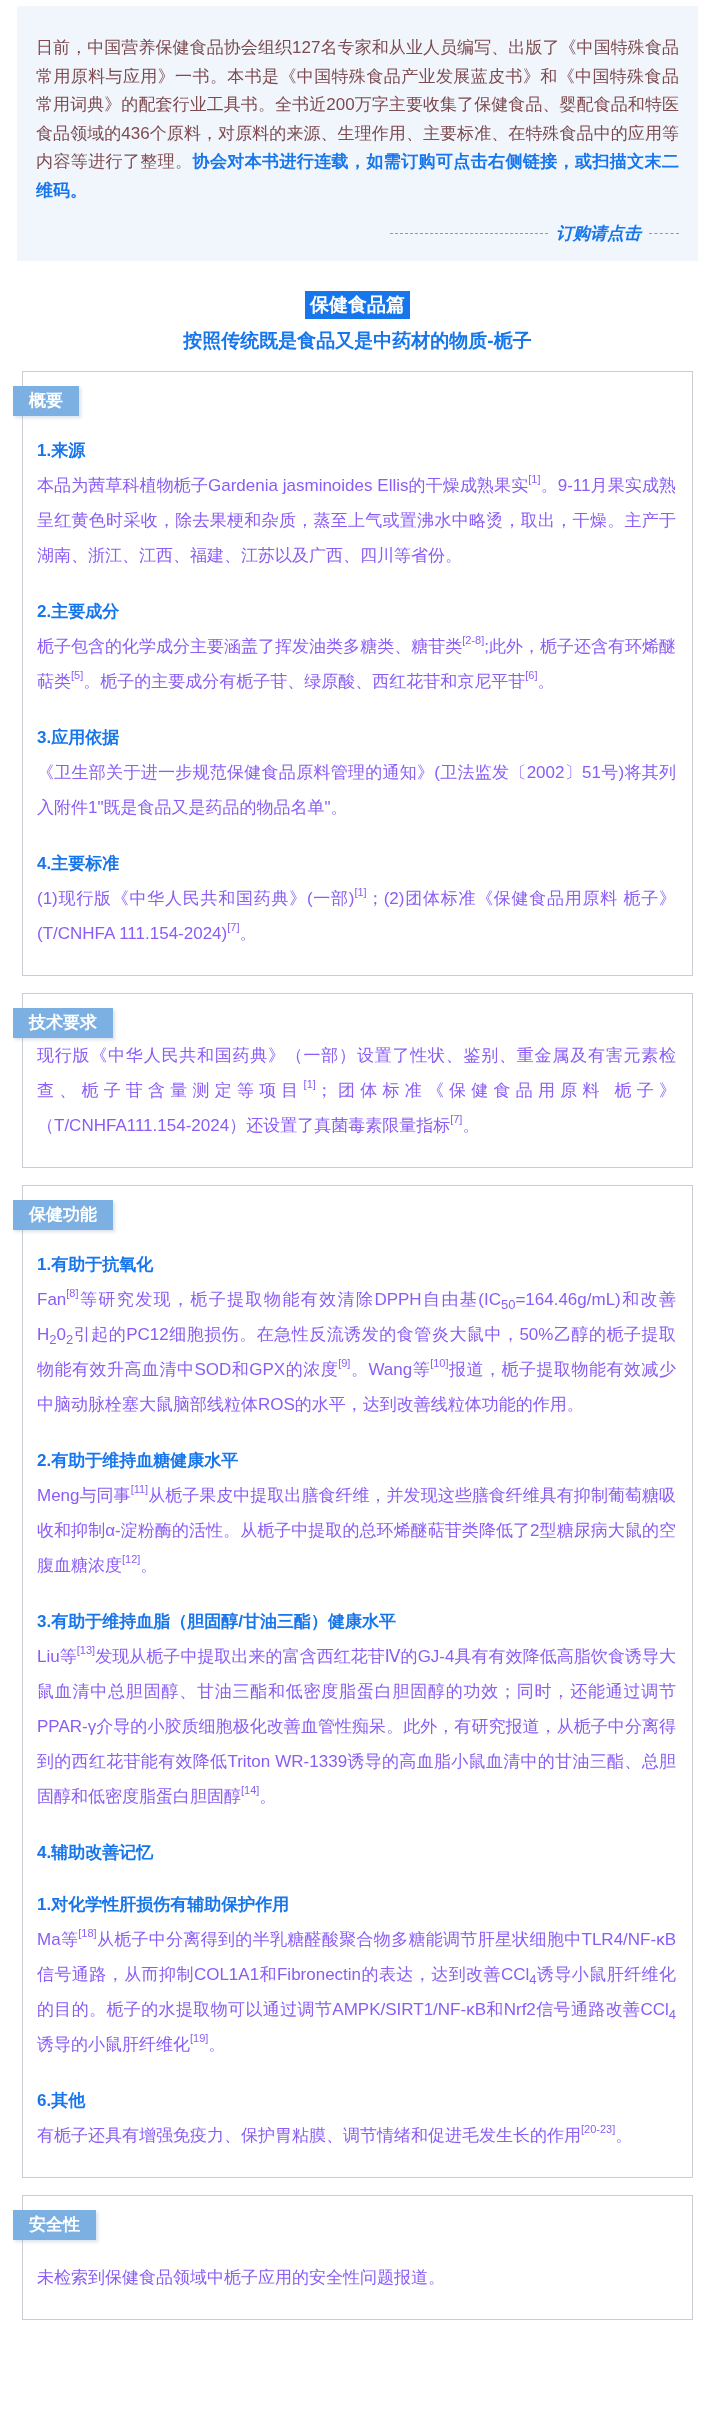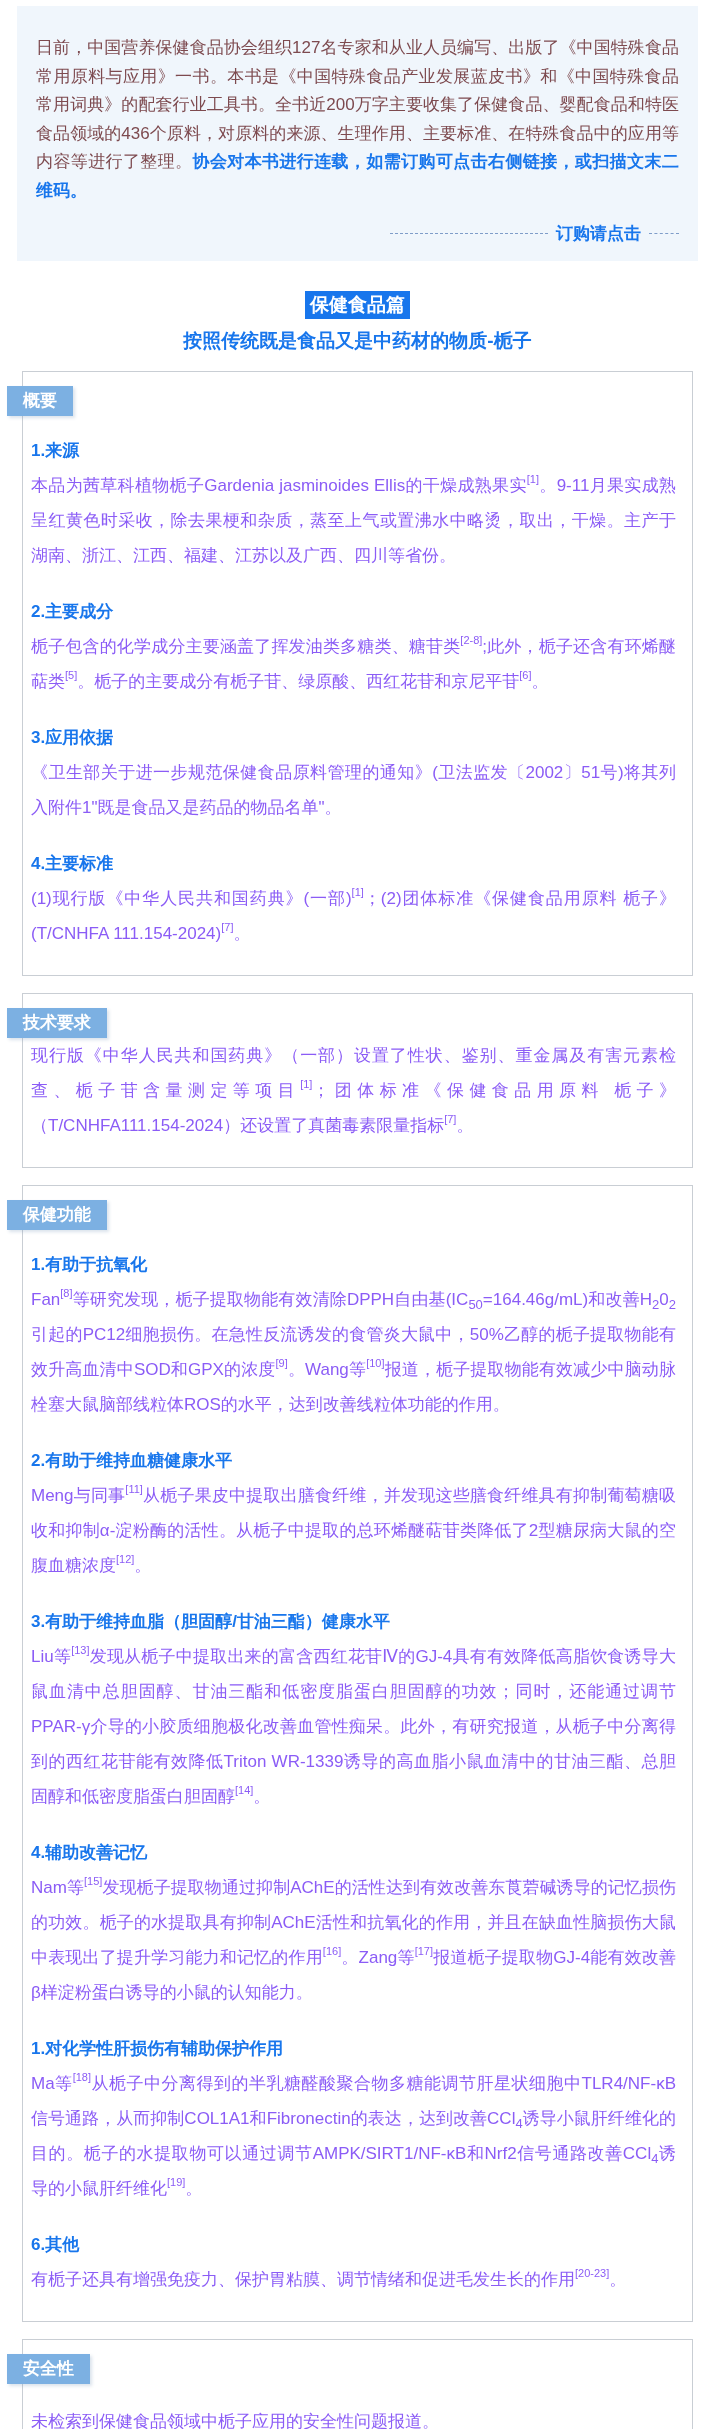--- a/index.html
+++ b/index.html
@@ -34,20 +34,21 @@
     justify-content:flex-end;
     margin-top:16px;
     height:24px;
   }
   .dash-line { border-top:1px dashed #7f9dc9; height:0; }
   .dash-long { width:158px; }
   .dash-short { width:30px; }
   .order-label {
     color:#1876ec;
     font-weight:bold;
+    font-style:italic;
     font-size:17px;
     margin:0 8px;
     white-space:nowrap;
     cursor:pointer;
   }
 
   
   .title-wrap { text-align:center; margin-top:30px; }
   .series-badge {
     display:inline-block;
@@ -64,21 +65,21 @@
     font-size:19px;
     margin-top:9px;
   }
 
   
   .section {
     margin:17px 22px 0 22px;
     border:1px solid #c9ced4;
     background:#ffffff;
     box-sizing:border-box;
-    padding:14px 16px 24px 8px;
+    padding:14px 16px 24px 14px;
   }
   .section-badge {
     display:inline-block;
     background:#7cb0e2;
     color:#ffffff;
     font-weight:bold;
     font-size:17px;
     line-height:20px;
     padding:5px 16px;
     margin-left:-24px;
@@ -151,21 +152,20 @@
 
   <div class="section">
     <span class="section-badge">保健功能</span>
     <div class="sub-heading first">1.有助于抗氧化</div>
     <div class="sub-text">Fan<sup>[8]</sup>等研究发现，栀子提取物能有效清除DPPH自由基(IC<sub>50</sub>=164.46g/mL)和改善H<sub>2</sub>0<sub>2</sub>引起的PC12细胞损伤。在急性反流诱发的食管炎大鼠中，50%乙醇的栀子提取物能有效升高血清中SOD和GPX的浓度<sup>[9]</sup>。Wang等<sup>[10]</sup>报道，栀子提取物能有效减少中脑动脉栓塞大鼠脑部线粒体ROS的水平，达到改善线粒体功能的作用。</div>
     <div class="sub-heading">2.有助于维持血糖健康水平</div>
     <div class="sub-text">Meng与同事<sup>[11]</sup>从栀子果皮中提取出膳食纤维，并发现这些膳食纤维具有抑制葡萄糖吸收和抑制α-淀粉酶的活性。从栀子中提取的总环烯醚萜苷类降低了2型糖尿病大鼠的空腹血糖浓度<sup>[12]</sup>。</div>
     <div class="sub-heading">3.有助于维持血脂（胆固醇/甘油三酯）健康水平</div>
     <div class="sub-text">Liu等<sup>[13]</sup>发现从栀子中提取出来的富含西红花苷Ⅳ的GJ-4具有有效降低高脂饮食诱导大鼠血清中总胆固醇、甘油三酯和低密度脂蛋白胆固醇的功效；同时，还能通过调节PPAR-γ介导的小胶质细胞极化改善血管性痴呆。此外，有研究报道，从栀子中分离得到的西红花苷能有效降低Triton WR-1339诱导的高血脂小鼠血清中的甘油三酯、总胆固醇和低密度脂蛋白胆固醇<sup>[14]</sup>。</div>
     <div class="sub-heading">4.辅助改善记忆</div>
-    <div class="sub-text">Nam等<sup>[15]</sup>发现栀子提取物通过抑制AChE的活性达到有效改善东莨菪碱诱导的记忆损伤的功效。栀子的水提取具有抑制AChE活性和抗氧化的作用，并且在缺血性脑损伤大鼠中表现出了提升学习能力和记忆的作用<sup>[16]</sup>。Zang等<sup>[17]</sup>报道栀子提取物GJ-4能有效改善β样淀粉蛋白诱导的小鼠的认知能力。</div>
     <div class="sub-heading">1.对化学性肝损伤有辅助保护作用</div>
     <div class="sub-text">Ma等<sup>[18]</sup>从栀子中分离得到的半乳糖醛酸聚合物多糖能调节肝星状细胞中TLR4/NF-κB信号通路，从而抑制COL1A1和Fibronectin的表达，达到改善CCl<sub>4</sub>诱导小鼠肝纤维化的目的。栀子的水提取物可以通过调节AMPK/SIRT1/NF-κB和Nrf2信号通路改善CCl<sub>4</sub>诱导的小鼠肝纤维化<sup>[19]</sup>。</div>
     <div class="sub-heading">6.其他</div>
     <div class="sub-text">有栀子还具有增强免疫力、保护胃粘膜、调节情绪和促进毛发生长的作用<sup>[20-23]</sup>。</div>
   </div>
 
   <div class="section">
     <span class="section-badge">安全性</span>
     <div class="sub-text" style="margin-top:20px;">未检索到保健食品领域中栀子应用的安全性问题报道。</div>
   </div>

